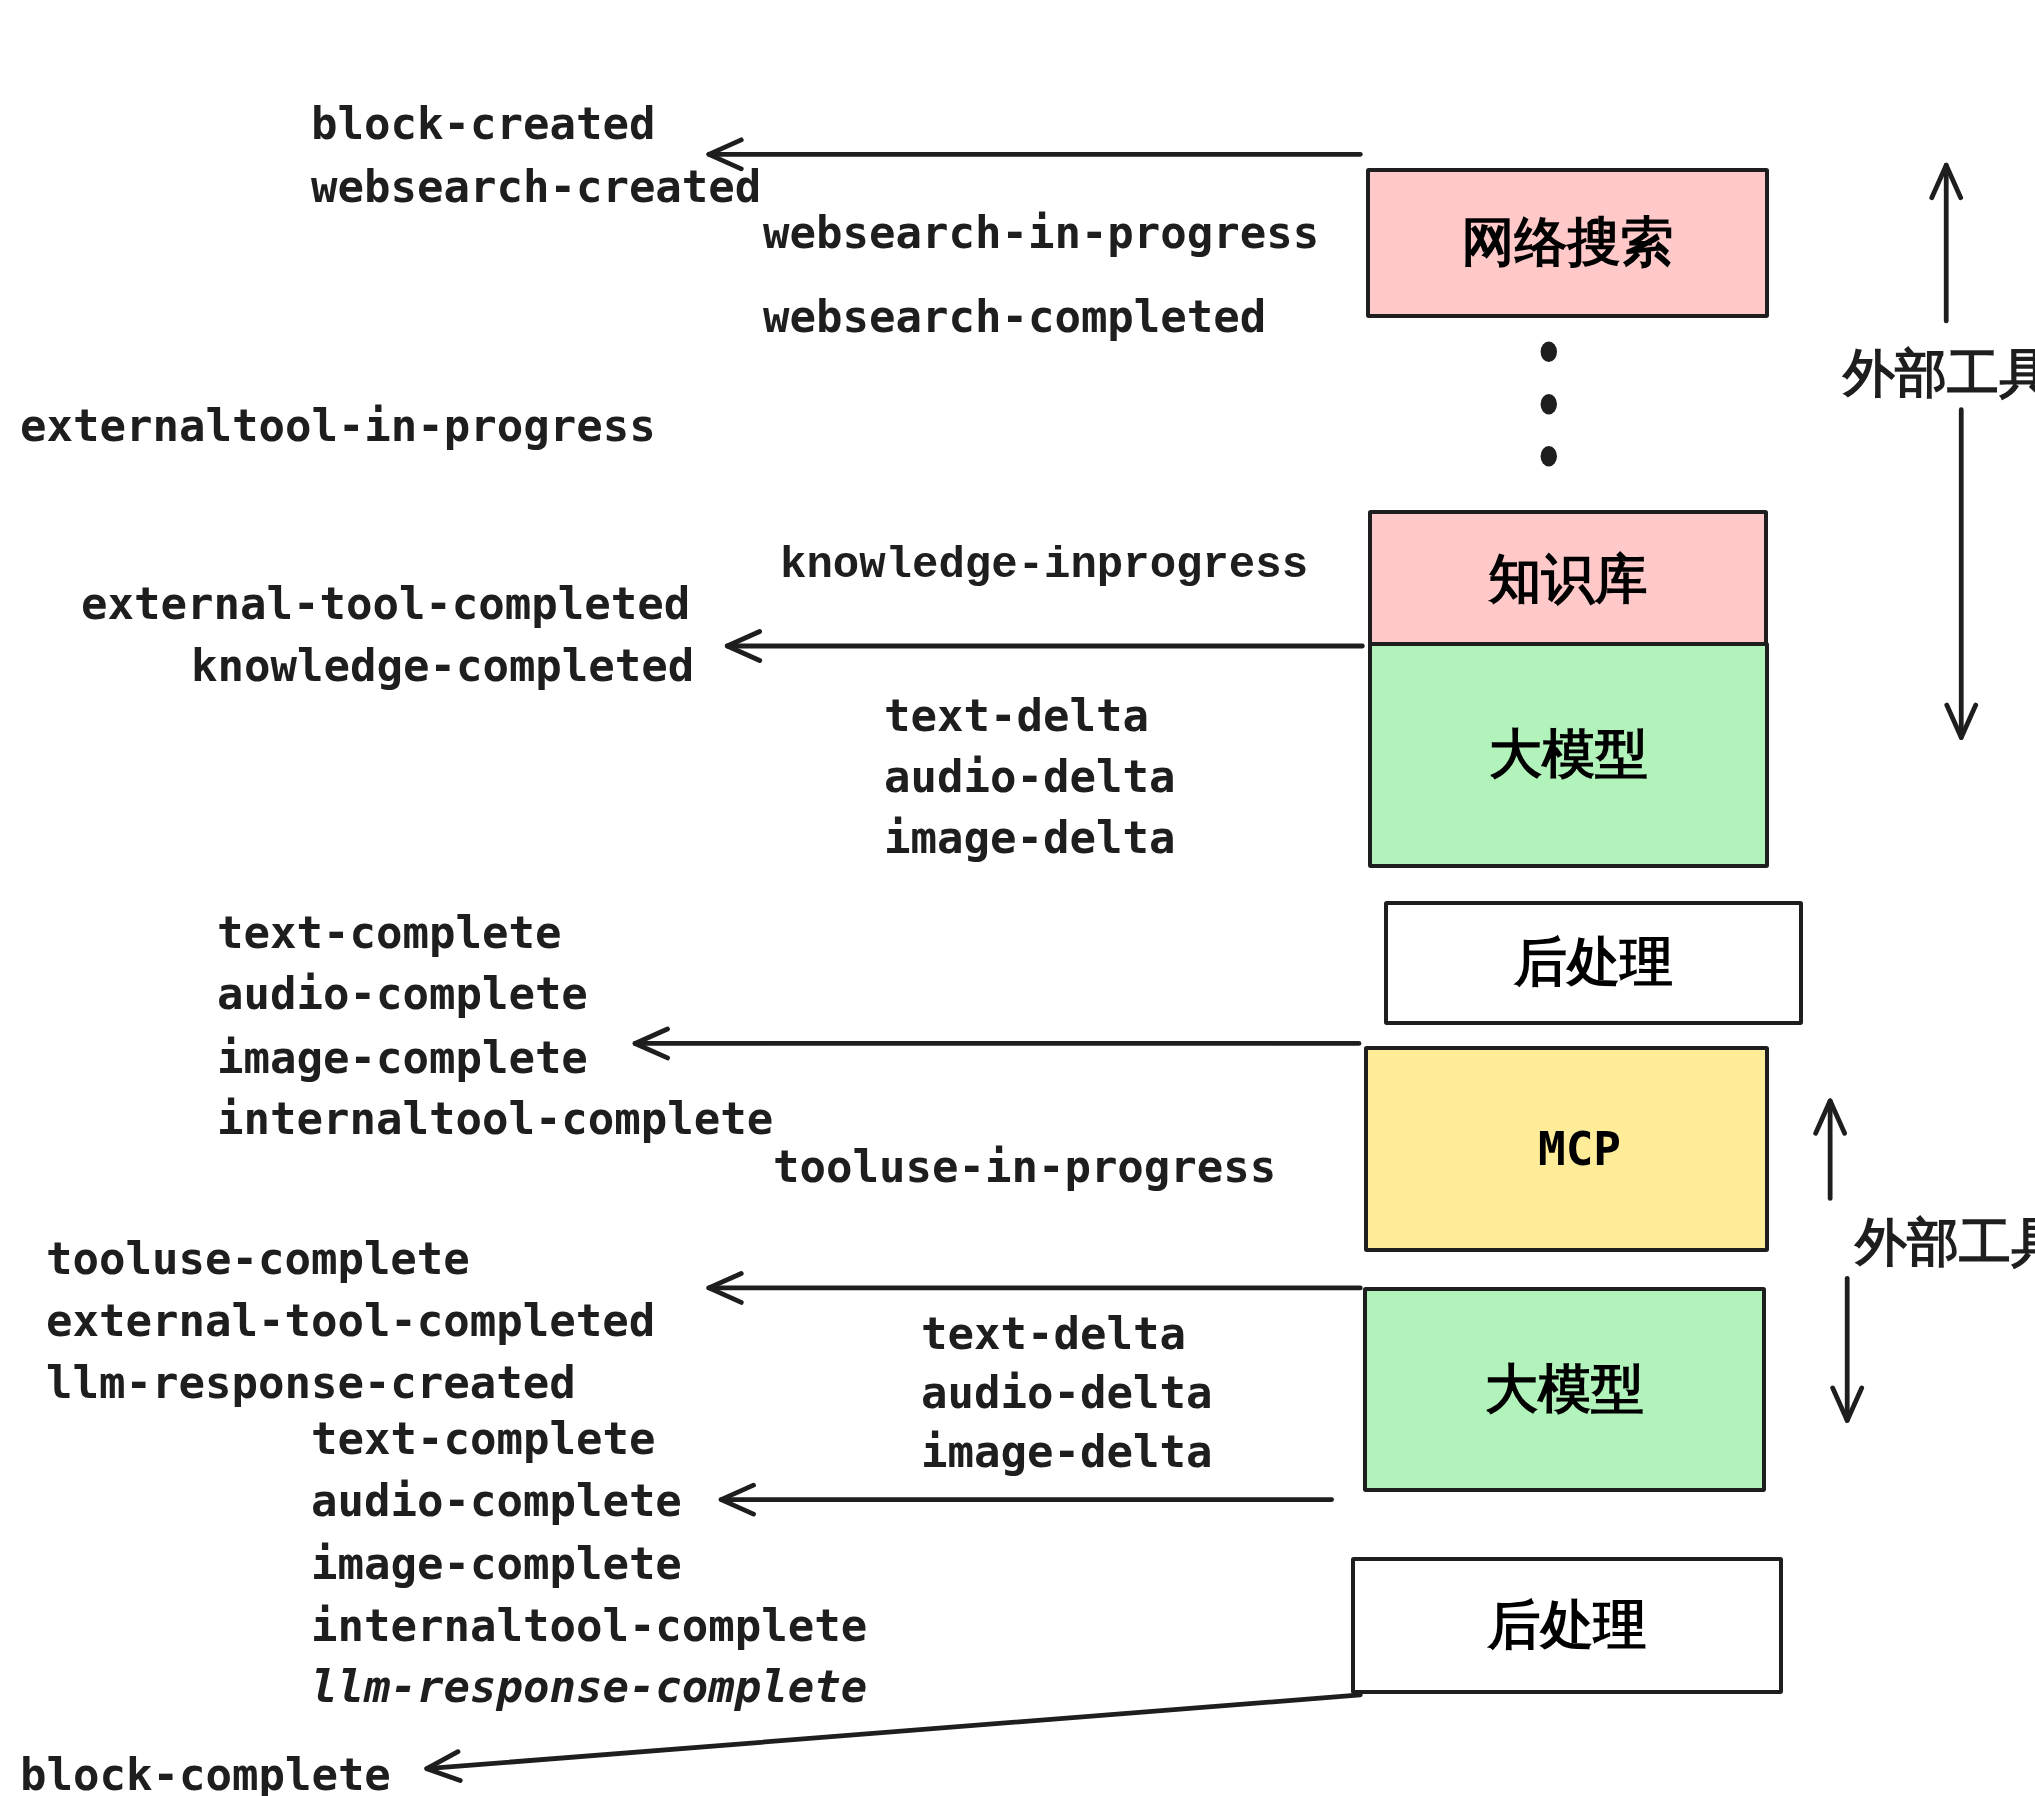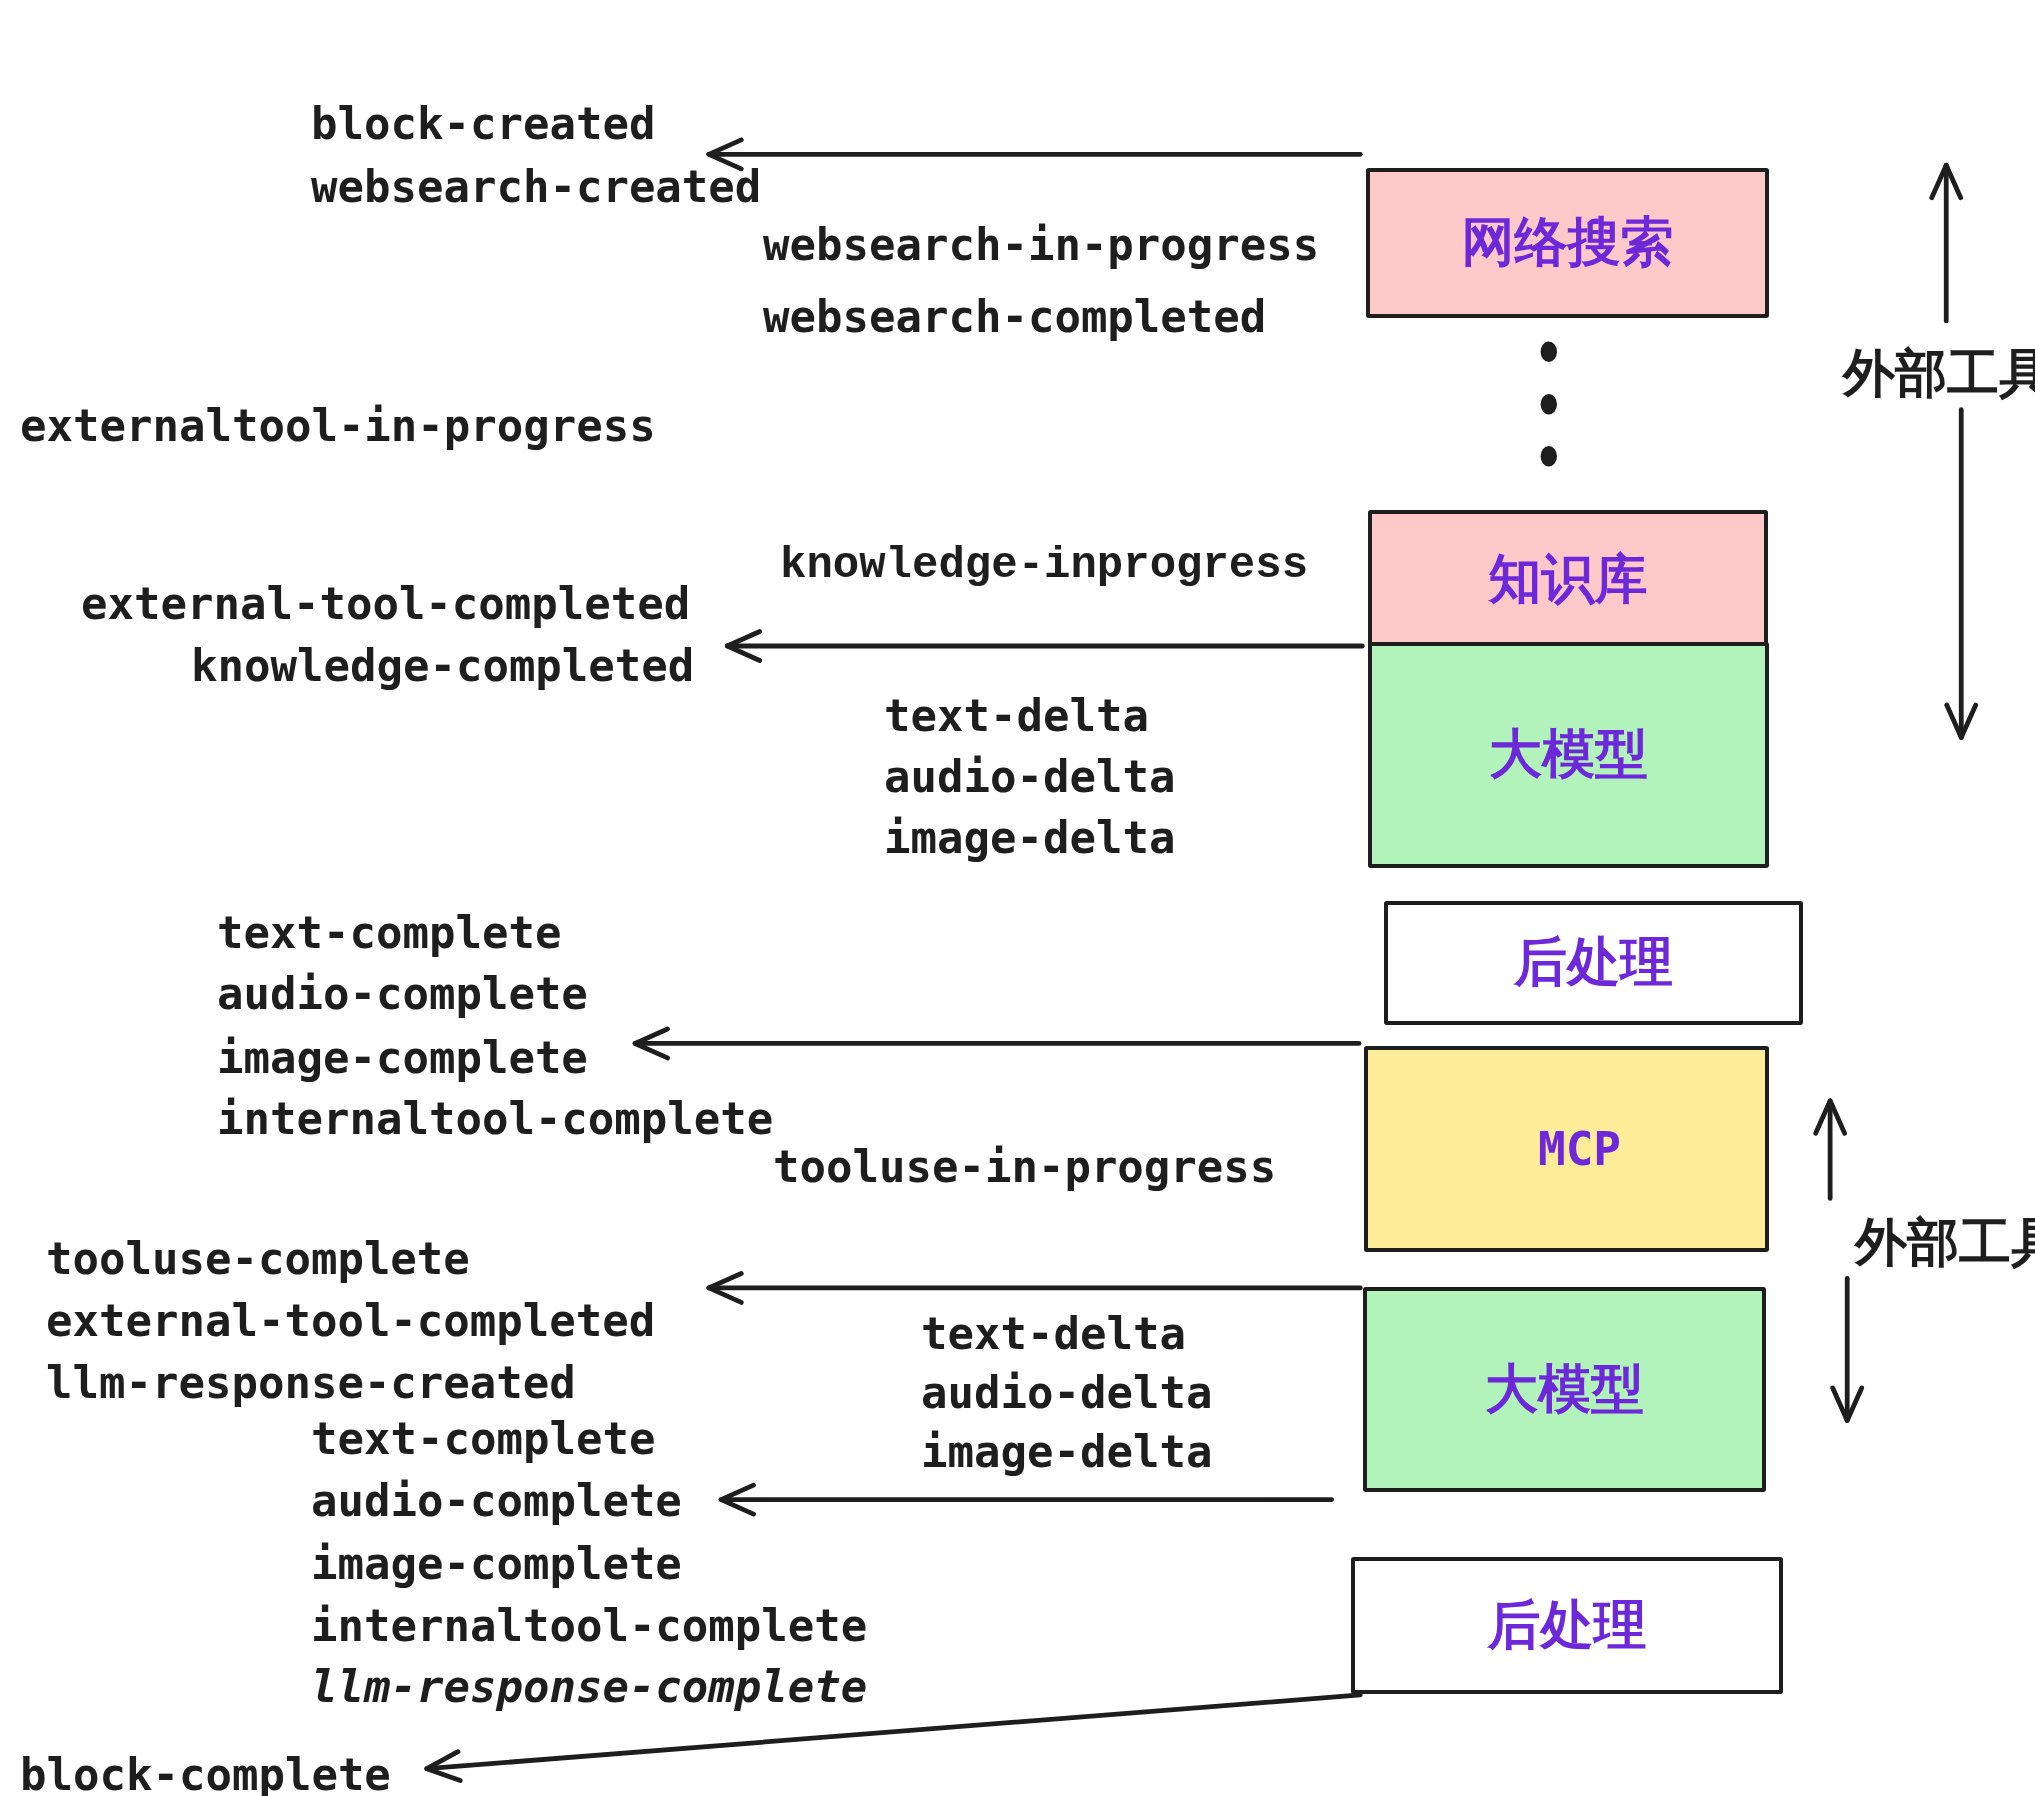--- a/index.html
+++ b/index.html
@@ -23,21 +23,21 @@
     color:#1e1e1e;white-space:nowrap;text-align:center;
   }
   .box{
     position:absolute;
     border:4.8px solid #1e1e1e;border-radius:2.7px;
     display:flex;align-items:center;justify-content:center;
     box-sizing:border-box;
   }
   .box .lbl{
     font-family:"Liberation Sans","DejaVu Sans",sans-serif;
-    font-weight:600;font-size:53px;color:#6d28d9;white-space:nowrap;
+    font-weight:600;font-size:53px;color:#000000;white-space:nowrap;
   }
   .box .lbl.mono{
     font-family:"DejaVu Sans Mono","Liberation Mono",monospace;
     font-weight:bold;font-size:46px;
   }
   .side{
     position:absolute;
     font-family:"Liberation Sans","DejaVu Sans",sans-serif;
     font-weight:600;font-size:52px;color:#1e1e1e;white-space:nowrap;
   }
@@ -66,21 +66,21 @@
       <div class="box" style="left: 1363px; top: 1287px; width: 403px; height: 205px; background: rgb(178, 242, 187);">
         <span class="lbl">大模型</span>
       </div>
       <div class="box" style="left: 1351px; top: 1557px; width: 432px; height: 137px; background: rgb(255, 255, 255);">
         <span class="lbl">后处理</span>
       </div>
     </div>
   <div id="labels">
       <div class="evt" style="left: 311px; top: 101px;">block-created</div>
       <div class="evt" style="left: 311px; top: 164px;">websearch-created</div>
-      <div class="evt" style="left: 763px; top: 210px; margin-top: 12px;">websearch-in-progress</div>
+      <div class="evt" style="left: 763px; top: 210px;">websearch-in-progress</div>
       <div class="evt" style="left: 763px; top: 294px;">websearch-completed</div>
       <div class="evt" style="left: 20px; top: 403px;">externaltool-in-progress</div>
       <div class="evt" style="left: 780px; top: 542px; font-family: Liberation Mono, monospace;">knowledge-inprogress</div>
       <div class="evt" style="left: 81px; top: 581px;">external-tool-completed</div>
       <div class="evt" style="left: 191px; top: 643px;">knowledge-completed</div>
       <div class="evt" style="left: 884px; top: 693px;">text-delta</div>
       <div class="evt" style="left: 884px; top: 754px;">audio-delta</div>
       <div class="evt" style="left: 884px; top: 815px;">image-delta</div>
       <div class="evt" style="left: 217px; top: 910px;">text-complete</div>
       <div class="evt" style="left: 217px; top: 971px;">audio-complete</div>

